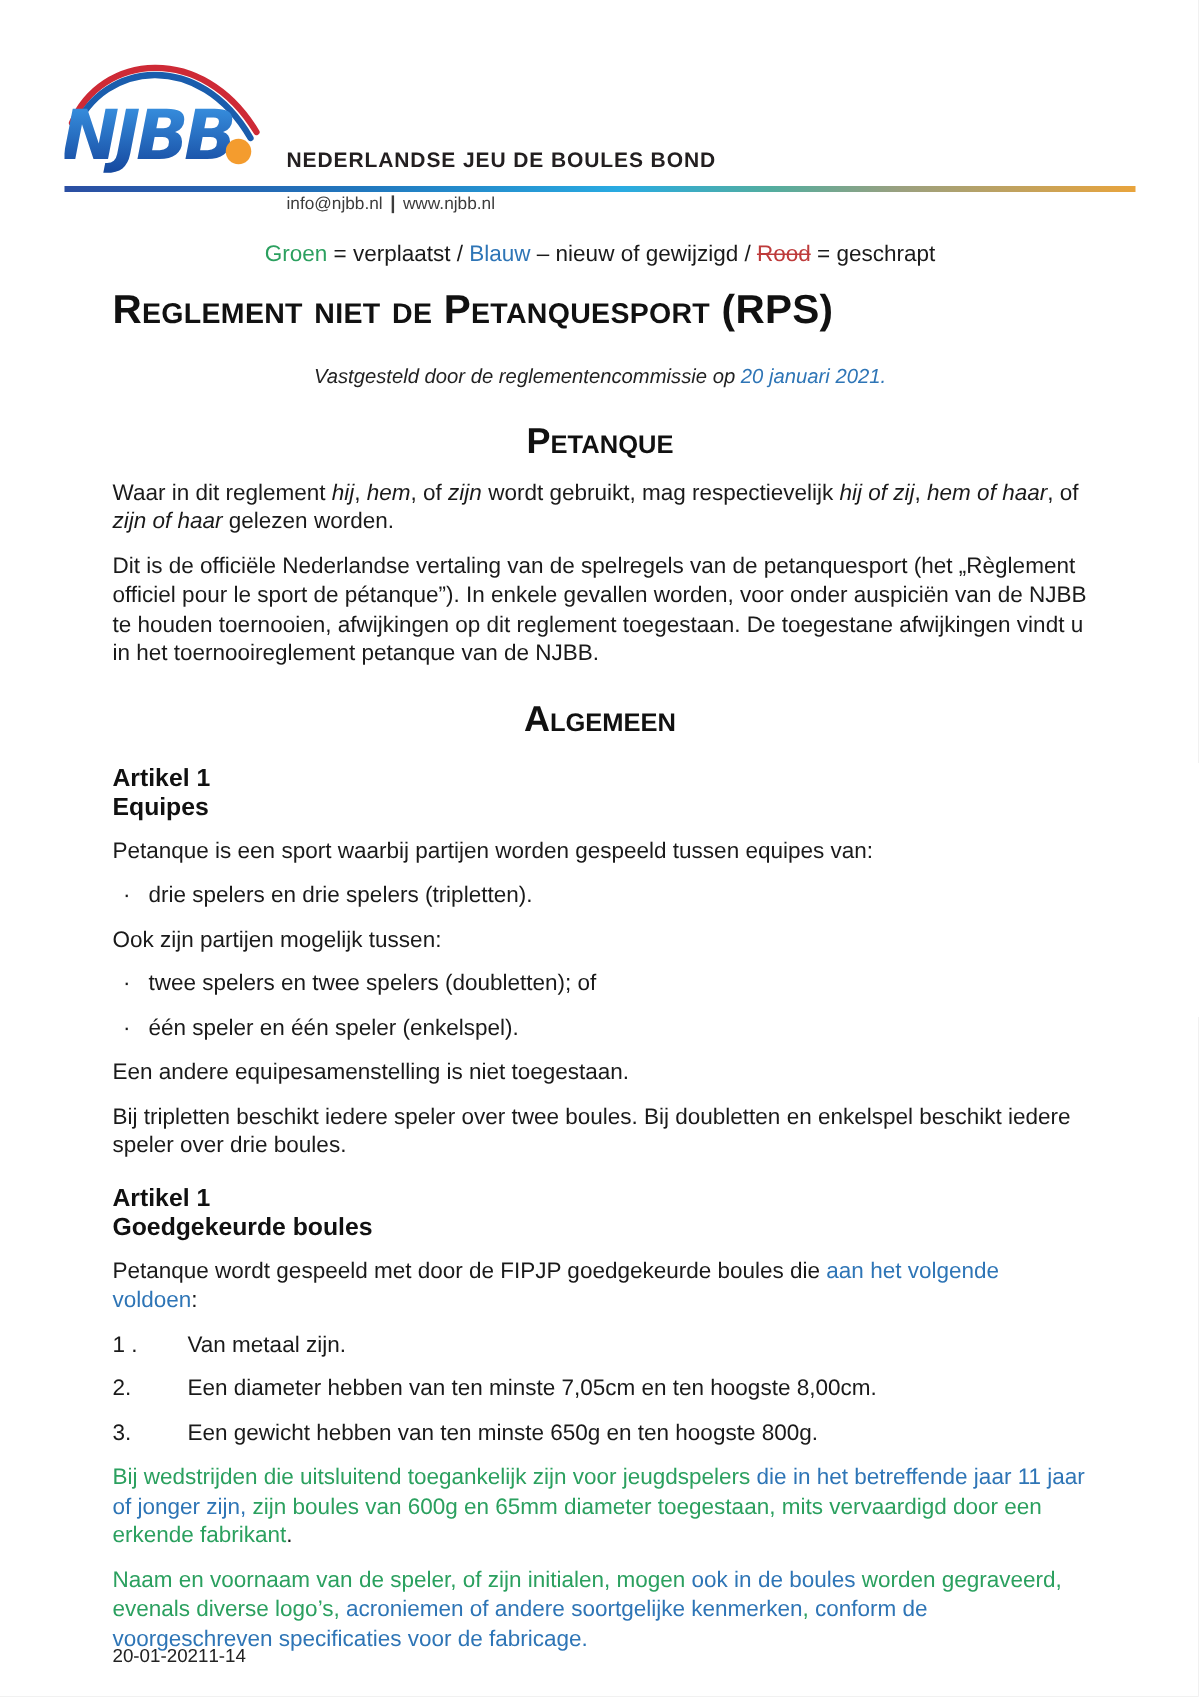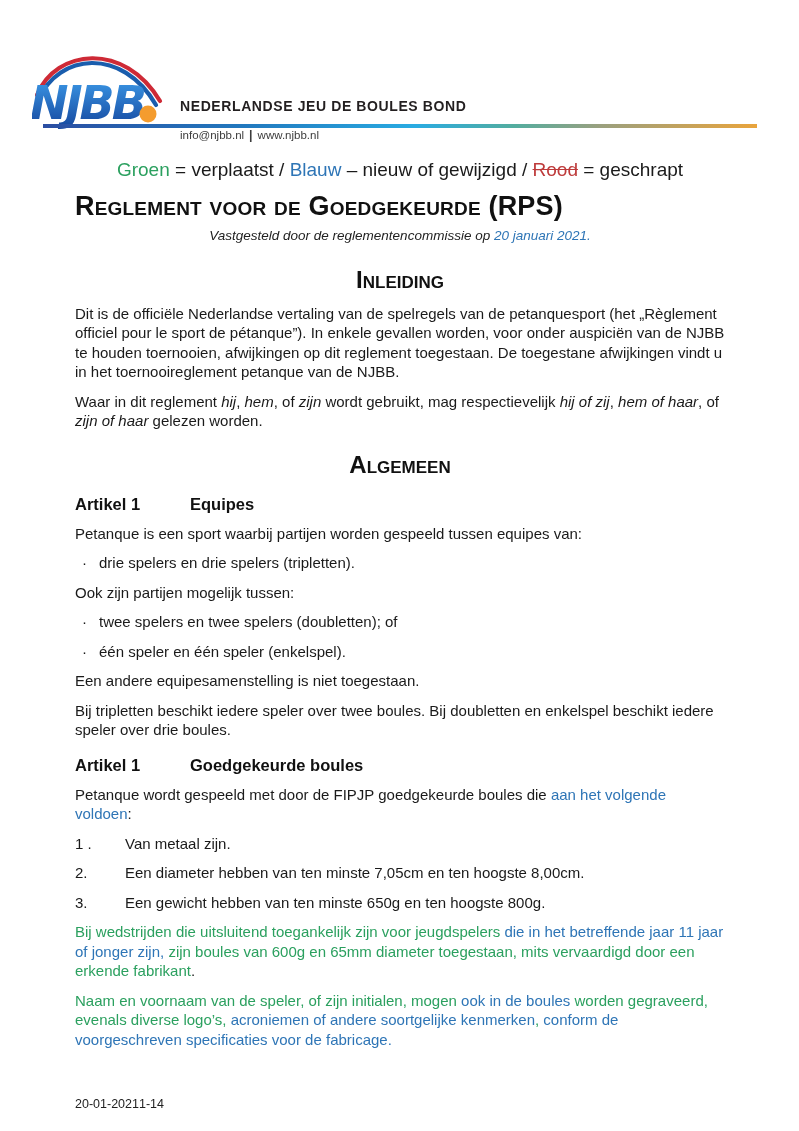--- a/index.html
+++ b/index.html
@@ -6,39 +6,39 @@
   .page{
     position:relative;
     width:799px;height:1131px;
     margin:0 auto;
     background:#ffffff;
     font-family:"Liberation Sans","DejaVu Sans",sans-serif;
     color:#1a1a1a;
     overflow:hidden;
   }
   
-  .header{position:absolute;top:28px;left:32px;right:43px;display:flex;align-items:center;}
+  .header{position:absolute;top:28px;left:43px;right:43px;display:flex;align-items:flex-start;}
   .logo-wrap{width:138px;height:88px;flex:0 0 auto;}
   .header-text{margin-left:10px;padding-top:22px;}
   .org-name{font-size:14px;font-weight:bold;letter-spacing:0.6px;color:#231f20;margin-top:48px;}
   .contact-line{margin-top:14px;font-size:11.5px;color:#3c3c3c;}
   .contact-line .sep{font-weight:bold;margin:0 5px;font-size:12.5px;}
   
   .rule{
     position:absolute;top:124px;left:43px;right:42px;height:4px;
     background:linear-gradient(to right,#2b4ea2 0%,#2178be 28%,#29abe2 52%,#53ad9f 66%,#9aa07f 78%,#e9a43c 100%);
   }
   
   .content{position:absolute;top:160px;left:75px;width:650px;}
   p{margin:0 0 10px 0;font-size:15px;line-height:19.5px;}
-  .legend{text-align:center;font-size:19px;line-height:19px;margin:0 0 12px 0;}
+  .legend{text-align:center;font-size:15px;line-height:19px;margin:0 0 12px 0;}
   .doc-title{font-size:27px;font-weight:bold;font-variant:small-caps;letter-spacing:0.2px;margin:6px 0 0 0;color:#111;}
-  .doc-subtitle{text-align:center;font-size:13.5px;font-style:italic;margin:4px 0 0 0;color:#222;}
+  .doc-subtitle{text-align:center;font-size:13.5px;font-style:italic;margin:19px 0 0 0;color:#222;}
   .h-section{text-align:center;font-size:24px;font-weight:bold;font-variant:small-caps;margin:20px 0 10px 0;color:#111;}
-  .h-artikel{display:flex;font-size:16.5px;font-weight:bold;margin:16px 0 10px 0;color:#111;}
+  .h-artikel{display:flex;font-size:16.5px;font-weight:bold;margin:16px 0 10px 0;color:#111;flex-direction:column;}
   .h-artikel .art-label{width:115px;flex:0 0 auto;}
   .bullet{display:flex;margin:0 0 10px 0;font-size:15px;line-height:19.5px;}
   .bullet .dot{width:17px;flex:0 0 auto;text-align:left;padding-left:7px;}
   .bullet .btxt{flex:1;}
   .nitem{display:flex;margin:0 0 10px 0;font-size:15px;line-height:19.5px;}
   .nitem .num{width:50px;flex:0 0 auto;}
   .nitem .ntxt{flex:1;}
   .tight{margin-bottom:0;}
   
   .c-green{color:#2ba05f;}
@@ -74,29 +74,29 @@
       <div class="contact-line"><span>info@njbb.nl</span><span class="sep">|</span><span>www.njbb.nl</span></div>
     </div>
   </div>
 
   <div class="rule"></div>
 
   <div class="content">
 
     <p class="legend"><span class="c-green">Groen</span><span> = verplaatst / </span><span class="c-blue">Blauw</span><span> – nieuw of gewijzigd / </span><span class="c-red strike">Rood</span><span> = geschrapt</span></p>
 
-    <div class="doc-title">Reglement voor de Goedgekeurde (RPS)</div>
+    <div class="doc-title">Reglement niet de Petanquesport (RPS)</div>
 
     <p class="doc-subtitle"><span>Vastgesteld door de reglementencommissie op </span><span class="c-blue">20 januari 2021.</span></p>
 
-    <div class="h-section">Inleiding</div>
+    <div class="h-section">Petanque</div>
+
+    <p><span>Waar in dit reglement </span><span class="it">hij</span><span>, </span><span class="it">hem</span><span>, of </span><span class="it">zijn</span><span> wordt gebruikt, mag respectievelijk </span><span class="it">hij of zij</span><span>, </span><span class="it">hem of haar</span><span>, of </span><span class="it">zijn of haar</span><span> gelezen worden.</span></p>
 
     <p>Dit is de officiële Nederlandse vertaling van de spelregels van de petanquesport (het „Règlement officiel pour le sport de pétanque”). In enkele gevallen worden, voor onder auspiciën van de NJBB te houden toernooien, afwijkingen op dit reglement toegestaan. De toegestane afwijkingen vindt u in het toernooireglement petanque van de NJBB.</p>
-
-    <p><span>Waar in dit reglement </span><span class="it">hij</span><span>, </span><span class="it">hem</span><span>, of </span><span class="it">zijn</span><span> wordt gebruikt, mag respectievelijk </span><span class="it">hij of zij</span><span>, </span><span class="it">hem of haar</span><span>, of </span><span class="it">zijn of haar</span><span> gelezen worden.</span></p>
 
     <div class="h-section">Algemeen</div>
 
     <div class="h-artikel">
         <span class="art-label">Artikel 1</span>
         <span>Equipes</span>
       </div>
 
     <p>Petanque is een sport waarbij partijen worden gespeeld tussen equipes van:</p>
 

